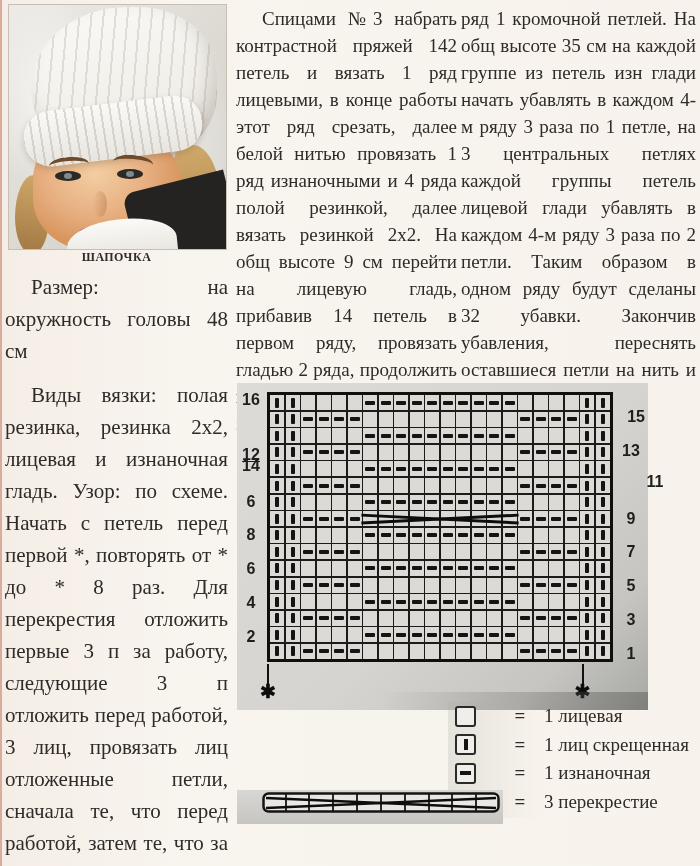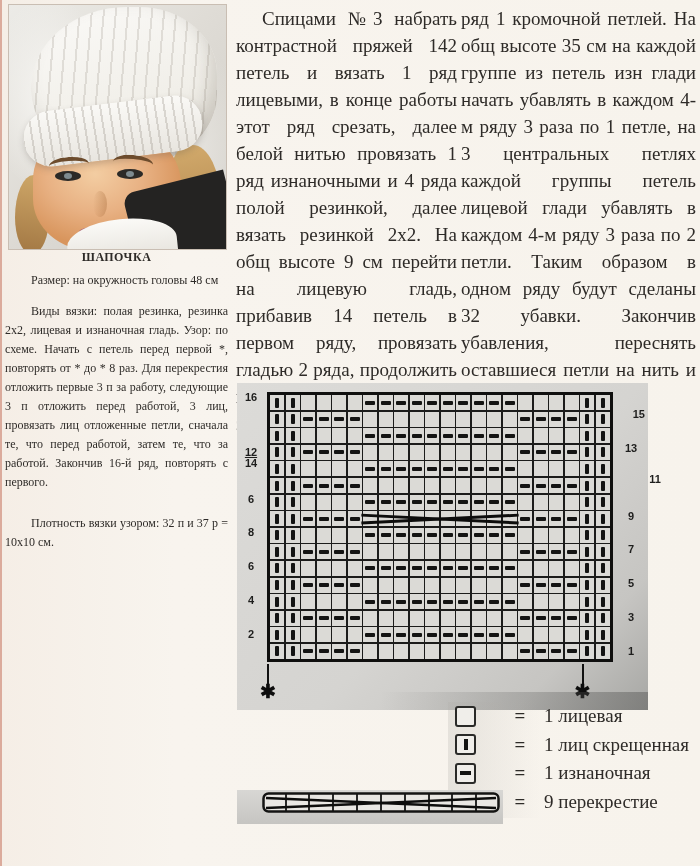--- a/index.html
+++ b/index.html
@@ -53,39 +53,39 @@
   .collar{position:absolute; left:58px; bottom:-16px; width:110px; height:46px;
     background:linear-gradient(180deg,#fbfaf7,#e4e1da); border-radius:50% 50% 0 0;
     transform:rotate(-6deg);}
   
   .col{position:absolute;}
   .col-left{left:5px; top:250px; width:223px;}
   .col-mid{left:236px; top:5px; width:221px;}
   .col-right{left:461px; top:5px; width:235px;}
   .pattern-title{margin:0 0 6px 0; font-size:12px; font-weight:bold; text-align:center;
     letter-spacing:.5px;}
-  .para{margin:0; font-size:12px; line-height:19px; text-align:justify; text-indent:26px;}
+  .para{margin:0; font-size:21px; line-height:32px; text-align:justify; text-indent:26px;}
   .col-mid .para,.col-right .para{font-size:19px; line-height:27px;}
   .col-right .para{text-indent:0;}
   .para.gap{margin-top:12px;}
   .para.gauge{margin-top:22px;}
   
   .scan{position:absolute; left:237px; top:383px; width:411px; height:327px;
     background:linear-gradient(135deg,#dcdbd8 0%,#d5d4d1 55%,#c6c5c2 82%,#a7a7a4 100%);}
   .scan::after{content:""; position:absolute; right:0; bottom:0; height:18px; width:65%;
     background:linear-gradient(to right, rgba(80,80,78,0), rgba(80,80,78,.45));}
   .grid{position:absolute; left:30px; top:9px; width:346px; height:270px;
     display:grid; grid-template-columns:repeat(22,1fr); grid-template-rows:repeat(16,1fr);
     gap:1.5px; background:#1b1b1a; border:3px solid #0f0f0e; box-sizing:border-box;}
   .cell{background:#dbdad6; position:relative; display:flex; align-items:center; justify-content:center;}
   .cell i{display:block; background:#141413; border-radius:1px;}
   .cell.tw i{width:4px; height:10px;}
   .cell.pu i{width:10px; height:4px;}
   .rownum{position:absolute; width:28px; text-align:center;
-    font-family:"Liberation Sans", sans-serif; font-weight:700; font-size:11px; color:#1e1e1d;}
+    font-family:"Liberation Sans", sans-serif; font-weight:700; font-size:16px; color:#1e1e1d;}
   .rownum.left{left:0;}
   .rownum.right{left:380px;}
   .cable-svg{position:absolute; pointer-events:none;}
   .tick{position:absolute; width:2px; height:20px; background:#111; top:281px;}
   .star{position:absolute; top:297px; width:24px; text-align:center; font-size:19px;
     font-weight:bold; color:#0d0d0d;}
   
   .legend-shade{position:absolute; left:448px; top:702px; width:92px; height:116px;
     background:linear-gradient(90deg,rgba(175,173,168,.25),rgba(175,173,168,0));}
   .legend{position:absolute; left:450px; top:702px;}
@@ -970,17 +970,17 @@
           <line x1="119" y1="2" x2="119" y2="19"></line>
             <line x1="143" y1="2" x2="143" y2="19"></line>
           <line x1="167" y1="2" x2="167" y2="19"></line>
             <line x1="190" y1="2" x2="190" y2="19"></line>
           <line x1="214" y1="2" x2="214" y2="19"></line>
         </g>
         <line x1="4" y1="6" x2="234" y2="16" stroke="#0d0d0c" stroke-width="2.6"></line>
         <line x1="4" y1="16" x2="234" y2="6" stroke="#0d0d0c" stroke-width="2.6"></line>
       </svg>
       <div class="eq">=</div>
-      <div class="leg-label">9 перекрестие</div>
+      <div class="leg-label">3 перекрестие</div>
     </div>
   </div>
 
 </div>
 
 </body></html>

